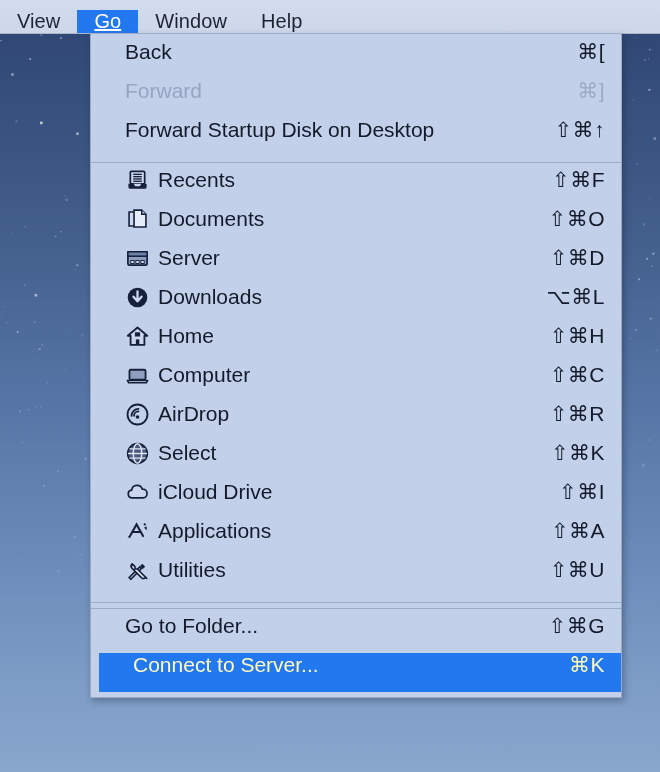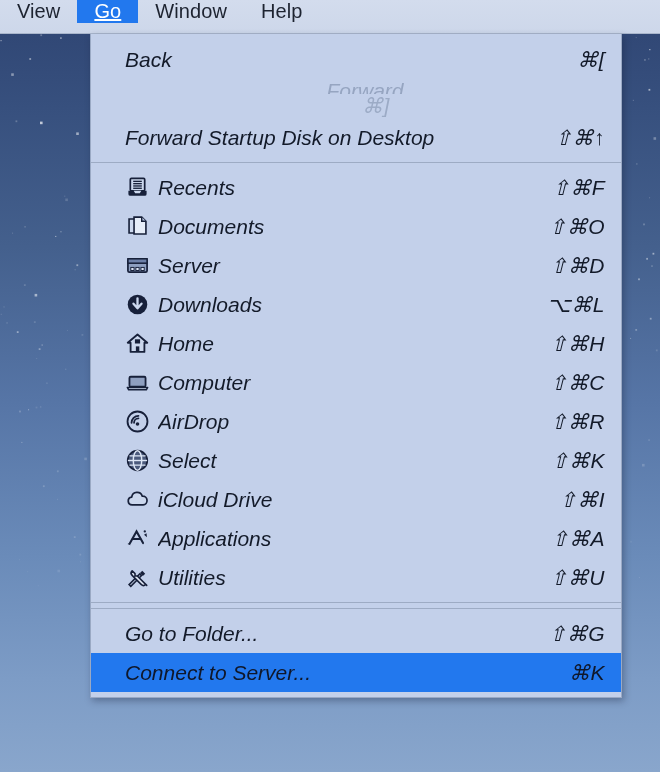--- a/index.html
+++ b/index.html
@@ -35,21 +35,21 @@
 
   
   #menubar {
     position: absolute;
     top: 0; left: 0;
     width: 660px;
     height: 34px;
     background: linear-gradient(to bottom, #d3dced 0%, #cdd7ea 100%);
     border-bottom: 1px solid #a9b6cc;
     display: flex;
-    align-items: flex-start;
+    align-items: flex-end;
   }
   .menubar-item {
     display: flex;
     align-items: center;
     padding: 0 17px;
     font-size: 20px;
     color: #1d2330;
     letter-spacing: 0.1px;
     white-space: nowrap;
   }
@@ -69,34 +69,33 @@
     border: 1px solid #9aa9c4;
     border-top: none;
     box-shadow: 2px 3px 7px rgba(20, 30, 55, 0.35);
     padding: 6px 0 5px 0;
   }
 
   .menu-row {
     position: relative;
     height: 39px;
     display: flex;
-    align-items: center;
+    align-items: flex-start;
     padding: 0 16px 0 34px;
     font-size: 21px;
     color: #131a29;
     white-space: nowrap;
-    font-style: italic;
   }
   .menu-row.highlighted {
     background: #2278ee;
-    color: #0f172a;
+    color: #fef9c3;
+    margin-left: 8px;
   }
   .menu-row.disabled {
     color: #96a5c1;
-    flex-direction: column;
   }
 
   .row-icon {
     width: 24px;
     height: 24px;
     margin-right: 9px;
     flex: 0 0 24px;
     display: flex;
     align-items: center;
     justify-content: center;

